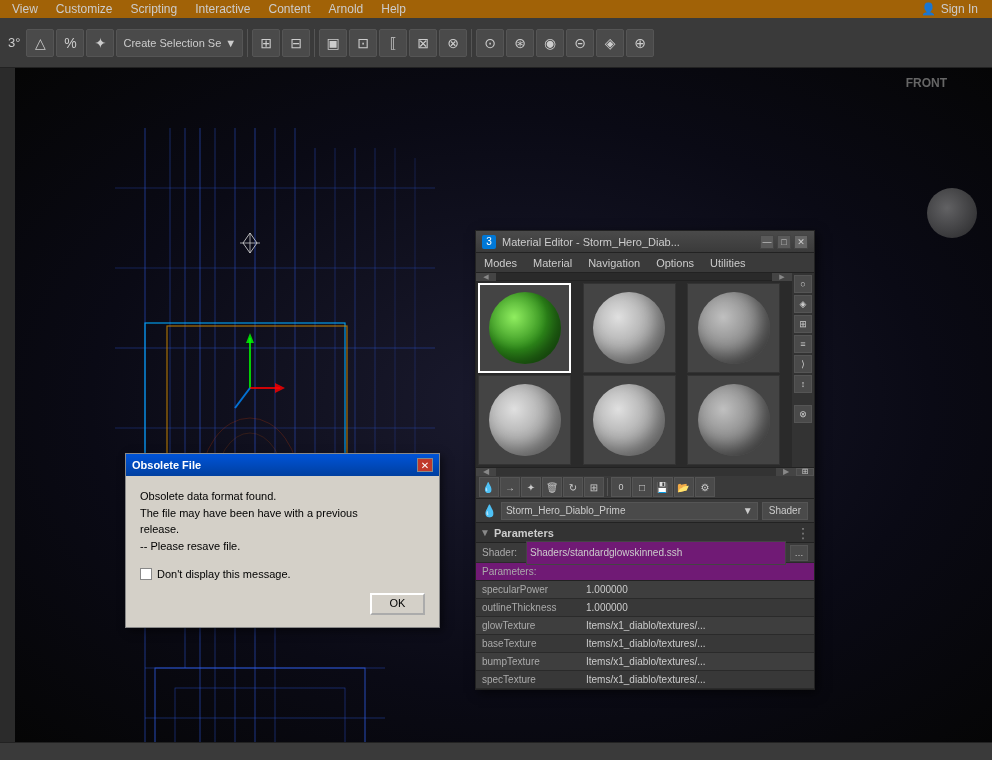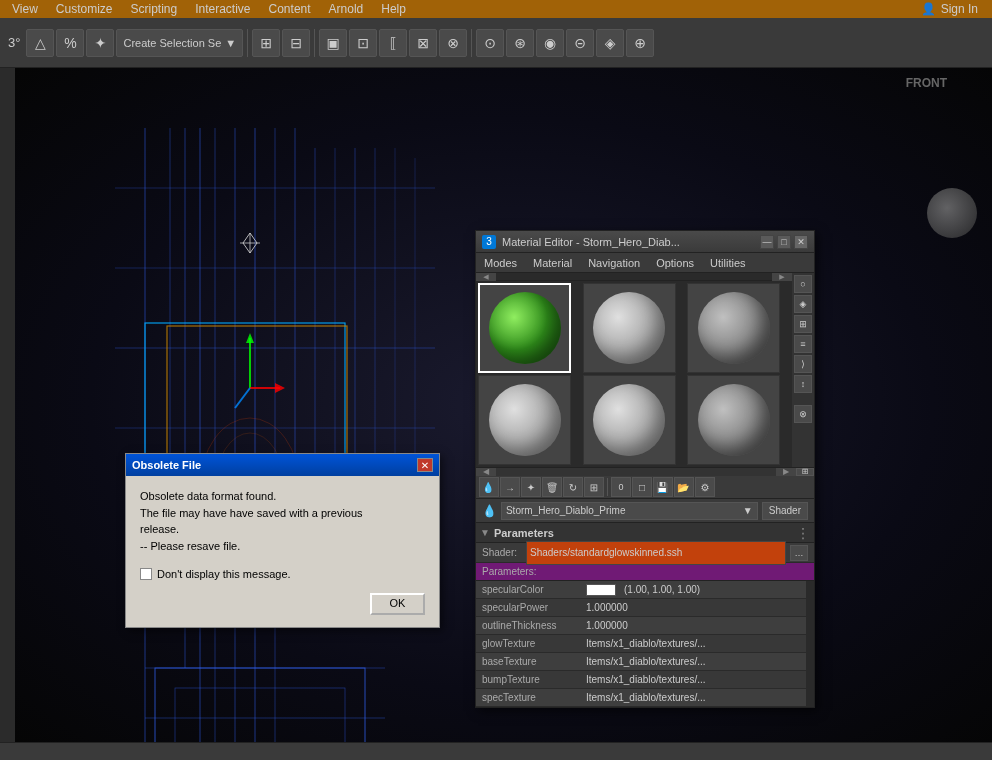--- a/index.html
+++ b/index.html
@@ -477,21 +477,21 @@
       gap: 4px;
     }
     .mat-field-label {
       color: #aaa;
       font-size: 10px;
       width: 40px;
     }
     .mat-field-input {
       flex: 1;
       height: 24px;
-      background: #c2410c;
+      background: #701a75;
       border: 1px solid #444;
       color: #ccc;
       font-size: 10px;
       padding: 0 3px;
       display: flex;
       align-items: center;
     }
     .mat-field-browse {
       width: 18px;
       height: 16px;
@@ -658,21 +658,21 @@
   <div style="position:absolute;top:120px;right:30px;width:50px;height:50px;border-radius:50%;background:radial-gradient(circle at 40% 40%, #888,#333);opacity:0.7;"></div>
 
   <div class="dialog">
     <div class="dialog-titlebar">
       <span class="dialog-title">Obsolete File</span>
       <div class="dialog-close">✕</div>
     </div>
     <div class="dialog-body">
       <div class="dialog-message">
         <div>Obsolete data format found.</div>
-        <div>The file may have have saved with a previous</div>
+        <div>The file may have been have with a previous</div>
         <div>release.</div>
         <div>-- Please resave file.</div>
       </div>
       <div class="dialog-checkbox-row">
         <div class="dialog-checkbox"></div>
         <span>Don't display this message.</span>
       </div>
       <div class="dialog-buttons">
         <div class="dialog-ok-btn">OK</div>
       </div>
@@ -789,26 +789,20 @@
         </div>
         <div class="mat-field-browse">…</div>
       </div>
 
       <div class="mat-params-sub-header">
         <span style="color:#aaa;font-size:10px;">Parameters:</span>
       </div>
 
       <div style="position:relative;">
 
-        <div class="mat-param-row">
-          <span class="mat-param-name">specularColor</span>
-          <div class="mat-param-color-swatch"></div>
-          <span class="mat-param-value">(1.00, 1.00, 1.00)</span>
-          <div style="width:8px;background:#2a2a2a;position:absolute;right:0;top:0;height:100%;"></div>
-        </div>
 
         <div class="mat-param-row">
           <span class="mat-param-name">specularPower</span>
           <span class="mat-param-value">1.000000</span>
         </div>
 
         <div class="mat-param-row">
           <span class="mat-param-name">outlineThickness</span>
           <span class="mat-param-value">1.000000</span>
         </div>

